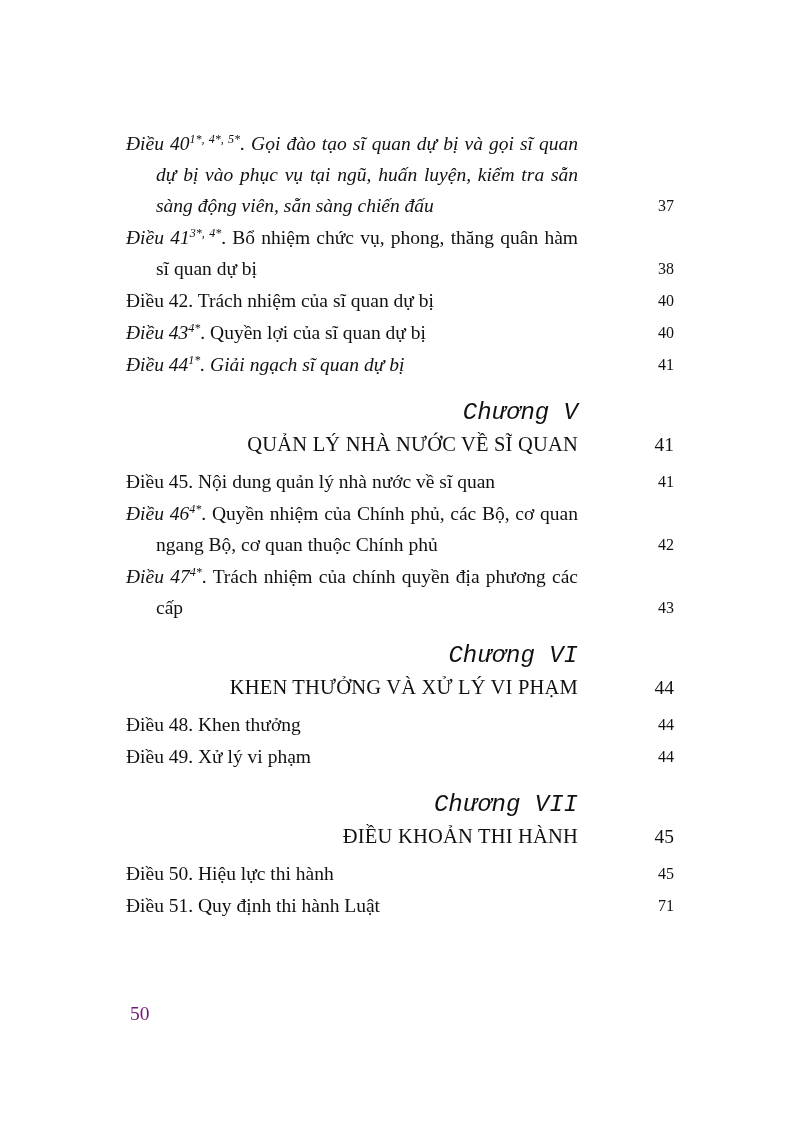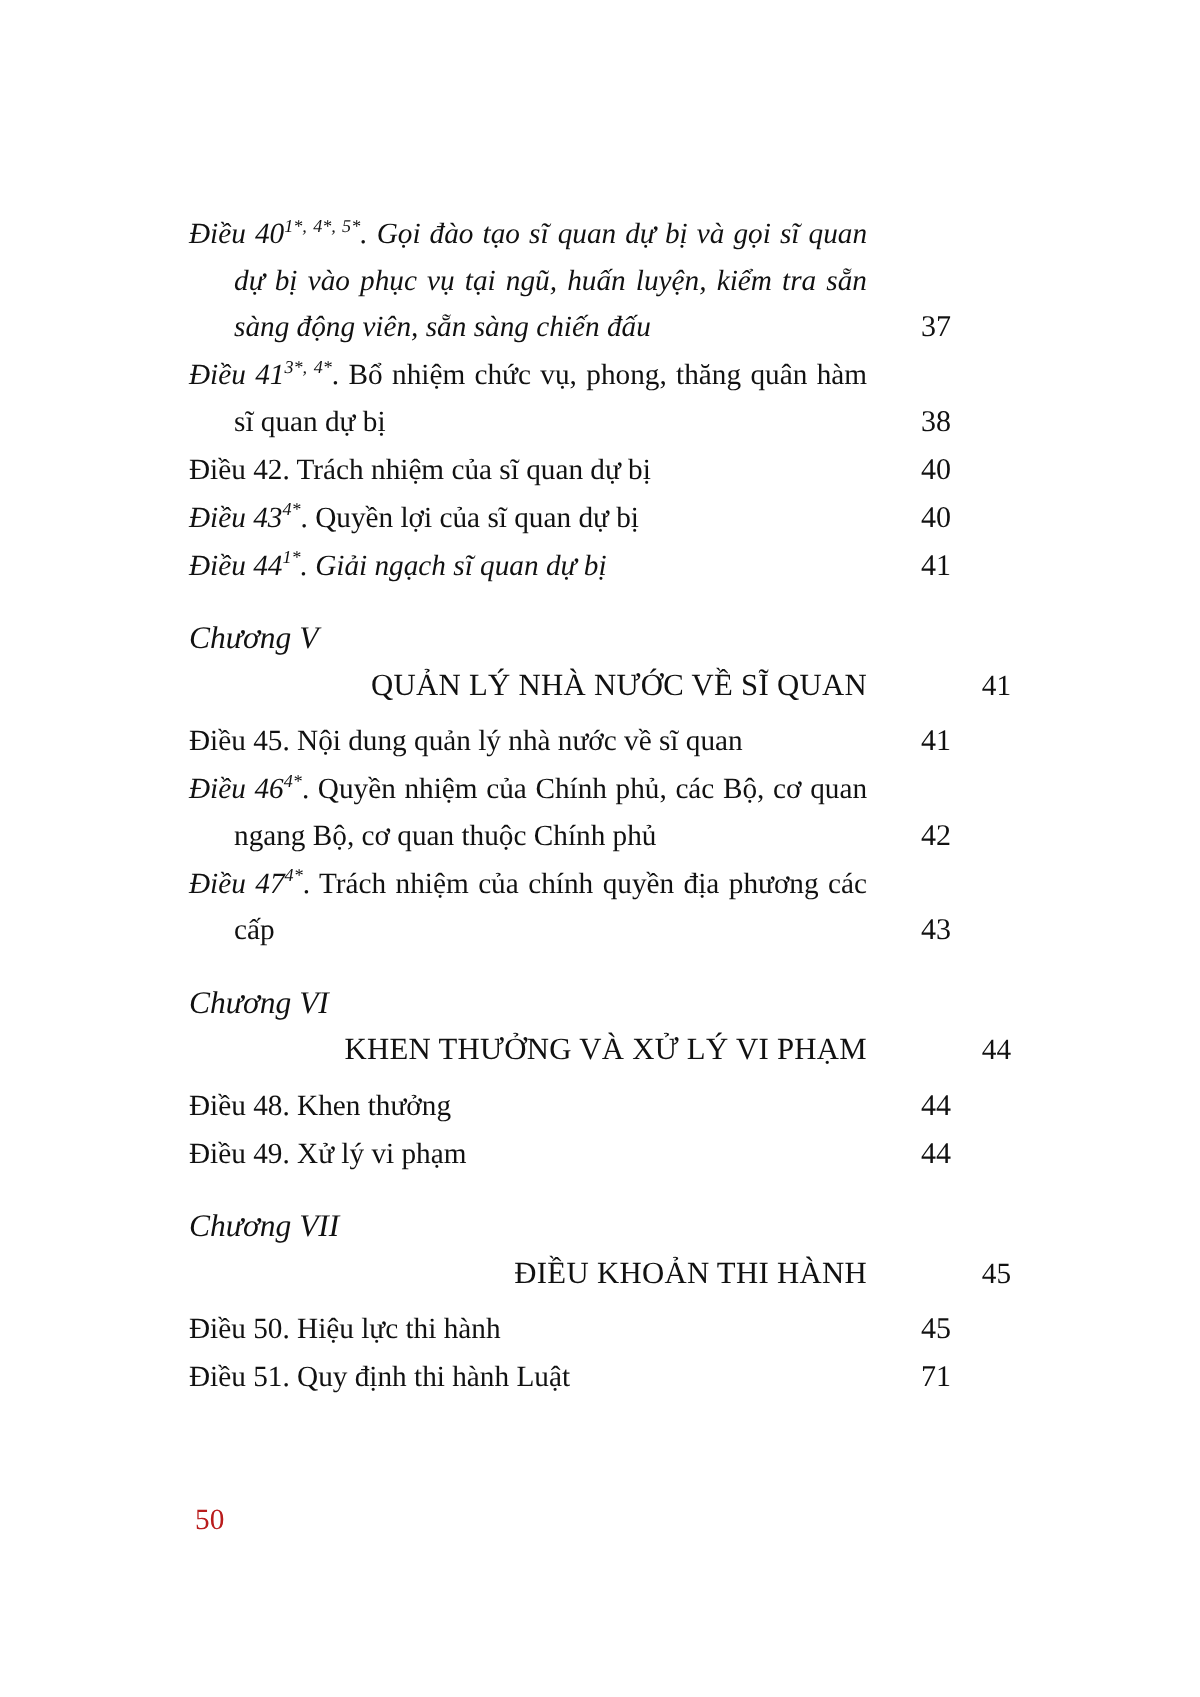--- a/index.html
+++ b/index.html
@@ -18,21 +18,21 @@
   .page {
     position: absolute;
     left: 0; top: 0;
     width: 800px;
     height: 1131px;
     background: #ffffff;
   }
   .toc {
     position: absolute;
     left: 126px;
-    top: 141px;
+    top: 128px;
     width: 548px;
   }
 
   
   .entry {
     position: relative;
     font-size: 19.5px;
     line-height: 31px;
     margin: 0 0 1px 0;
   }
@@ -45,21 +45,22 @@
   .entry.multi .txt {
     text-align: justify;
     text-align-last: left;
     padding-left: 30px;
     text-indent: -30px;
   }
   .entry .pg {
     position: absolute;
     right: 0;
     width: 60px;
-    font-size: 20px;
+    text-align: right;
+    font-size: 16px;
     font-family: Liberation Serif, serif;
   }
   
   .entry.multi .pg {
     bottom: 0;
   }
   .entry.single .pg {
     top: 0;
   }
 
@@ -73,25 +74,26 @@
   }
 
   
   .chapter {
     position: relative;
     margin: 0;
     padding: 0;
   }
   .chapter .chap-label {
     display: block;
-    text-align: left;
+    text-align: right;
     font-style: italic;
-    font-size: 21px;
+    font-size: 24px;
     line-height: 31px;
     padding-right: 96px;
+    font-family: Liberation Mono, monospace;
   }
   .chapter .chap-title {
     display: block;
     text-align: right;
     font-style: normal;
     font-size: 20.5px;
     line-height: 33px;
     padding-right: 96px;
     letter-spacing: 0.2px;
   }
@@ -106,21 +108,21 @@
   }
 
   .gap-before-chapter { height: 16px; }
   .gap-after-chapter  { height: 5px; }
 
   .folio {
     position: absolute;
     left: 130px;
     top: 1003px;
     font-size: 19.5px;
-    color: #b91c1c;
+    color: #701a75;
     text-align: right;
   }
 </style>
 </head>
 <body>
 
 <div class="page">
 
   <div class="toc">
 

